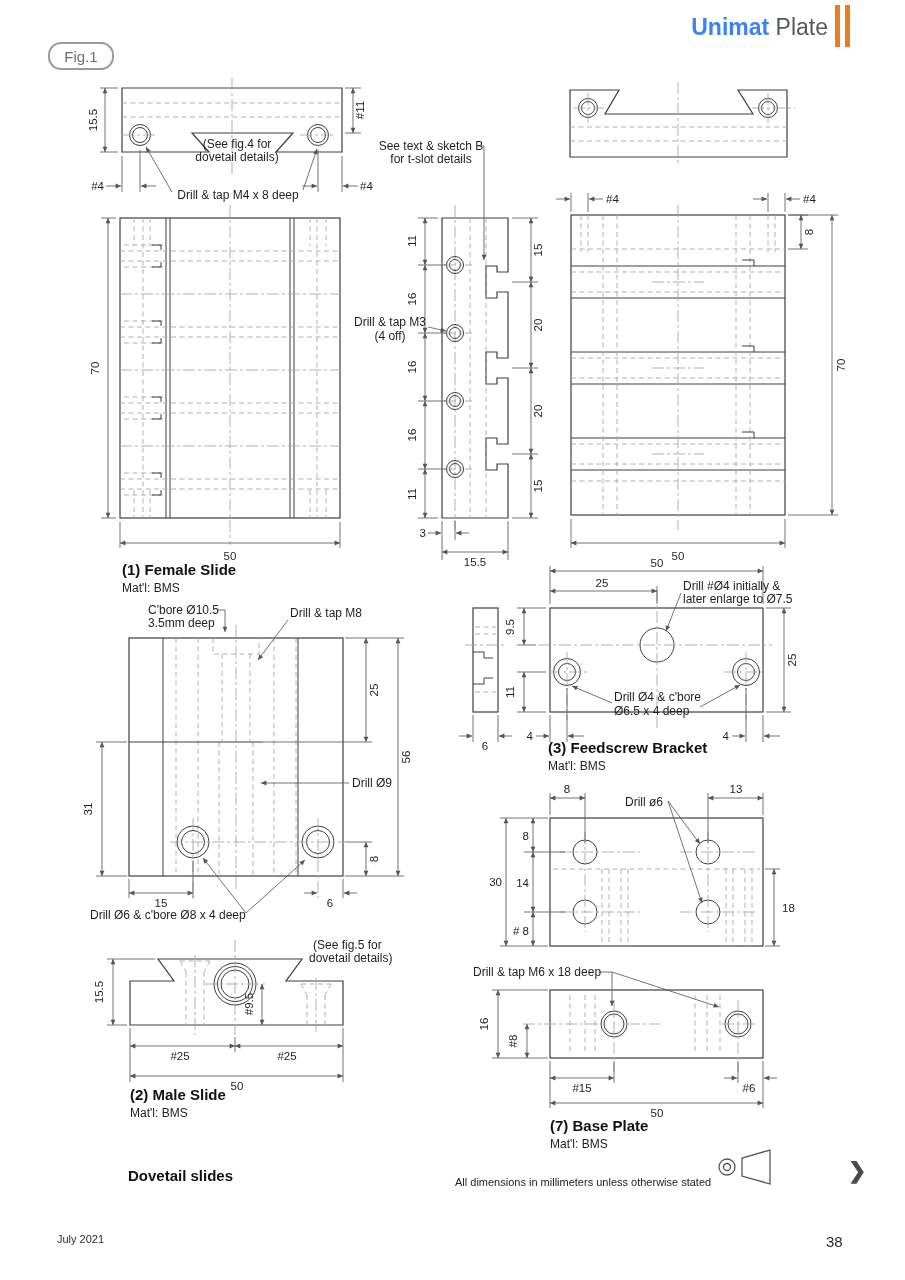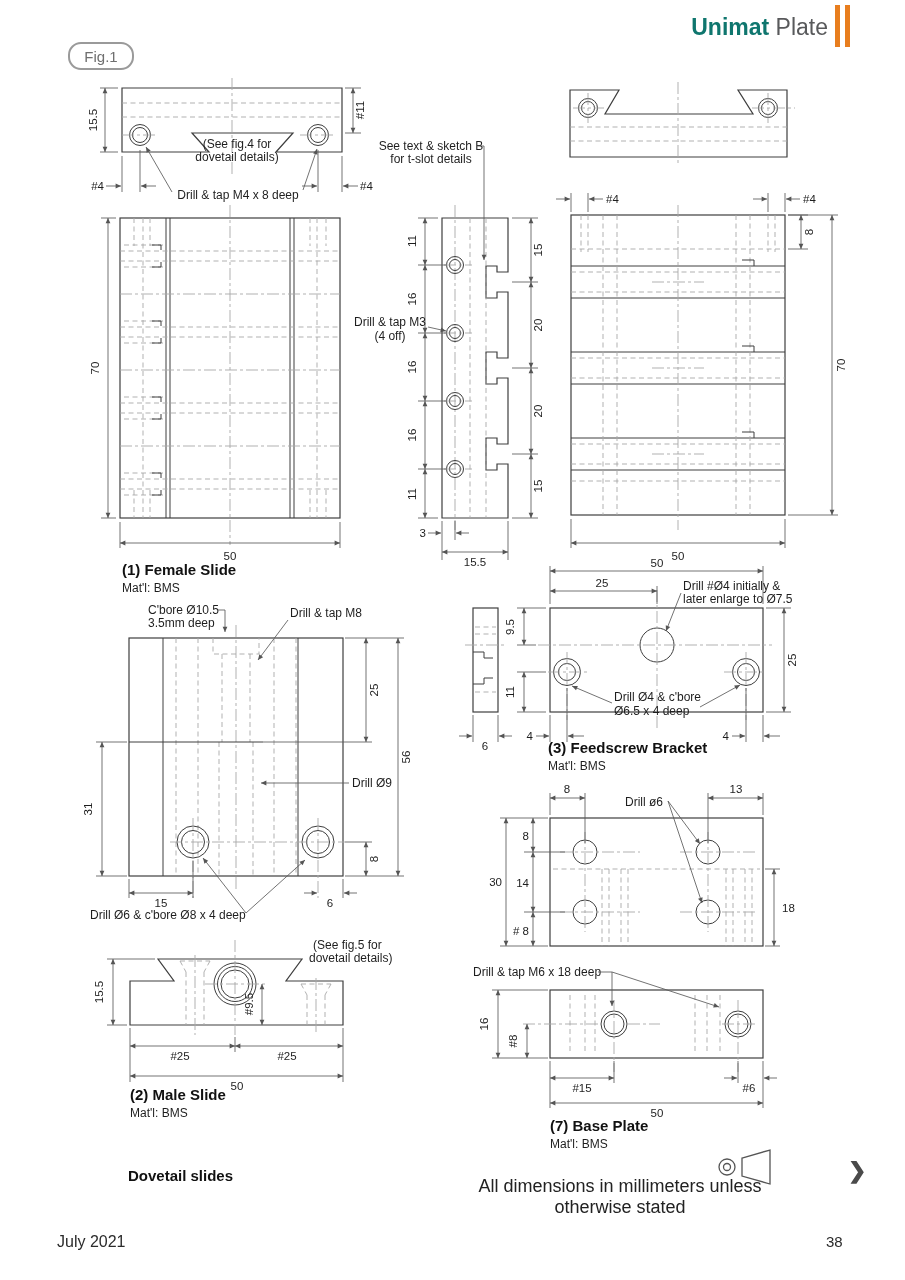--- a/index.html
+++ b/index.html
@@ -1,28 +1,28 @@
 <!DOCTYPE html>
 <html><head>
 <meta charset="utf-8">
 <style>
   html,body{margin:0;padding:0;background:#e8e8e8;}
   .page{position:relative;width:905px;height:1280px;background:#ffffff;overflow:hidden;
         font-family:"Liberation Sans",sans-serif;}
   .abs{position:absolute;}
-  .fig-badge{left:68px;top:42px;width:62px;height:24px;border:2px solid #9a9a9a;border-radius:13px;
+  .fig-badge{left:48px;top:42px;width:62px;height:24px;border:2px solid #9a9a9a;border-radius:13px;
              color:#6f6f6f;font-size:15px;display:flex;align-items:center;justify-content:center;}
   .brand{right:77px;top:14px;font-size:23px;color:#58595b;white-space:nowrap;}
-  .brand b{color:#0f766e;font-weight:bold;}
+  .brand b{color:#3b82f6;font-weight:bold;}
   .bar{top:5px;width:5px;height:42px;background:#E87E1E;}
   .bar1{left:835px;} .bar2{left:845px;}
   .section-title{left:128px;top:1167px;font-size:15px;font-weight:bold;color:#111;text-align:right;}
-  .dims-note{left:455px;top:1176px;width:330px;text-align:center;font-size:18px;color:#222;}
+  .dims-note{left:455px;top:1176px;width:330px;font-size:11px;color:#222;}
   .chevron{left:848px;top:1158px;font-size:22px;font-weight:bold;color:#4a4a4a;}
-  .footer-date{left:57px;top:1233px;font-size:16px;color:#2b2b2b;}
+  .footer-date{left:57px;top:1233px;font-size:11px;color:#2b2b2b;}
   .footer-page{left:826px;top:1233px;font-size:15px;color:#2b2b2b;}
   
   svg{position:absolute;left:0;top:0;}
   .s{stroke:#3e3e3e;stroke-width:1.2;fill:none;}
   .s2{stroke:#3e3e3e;stroke-width:1;fill:none;}
   .d{stroke:#a8a8a8;stroke-width:0.9;fill:none;stroke-dasharray:5 3.5;}
   .cl{stroke:#a8a8a8;stroke-width:0.9;fill:none;stroke-dasharray:12 3 3 3;}
   .dm{stroke:#5a5a5a;stroke-width:0.85;fill:none;}
   text{font-family:"Liberation Sans",sans-serif;fill:#1e1e1e;}
   .dt{font-size:11.5px;}

